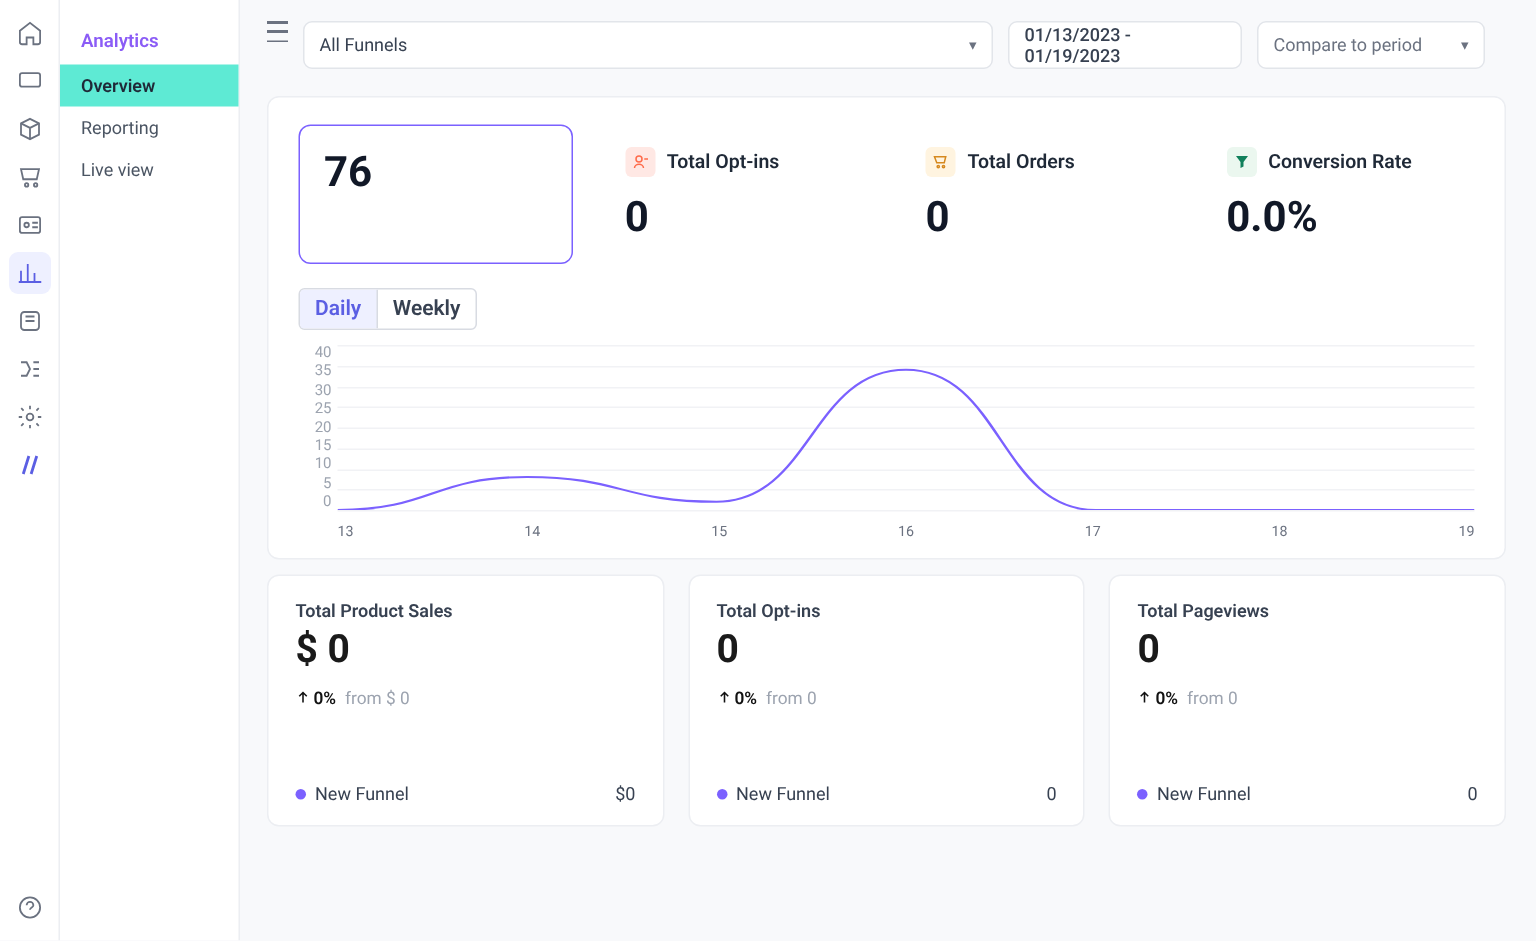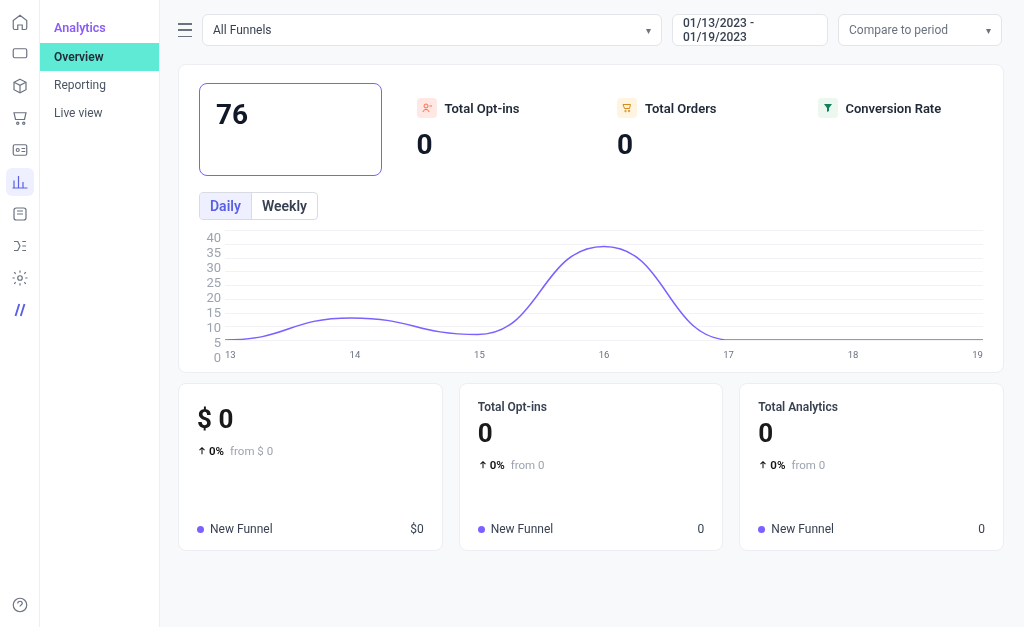--- a/index.html
+++ b/index.html
@@ -7,27 +7,27 @@
   .iconbar { width: 40px; background: #fff; border-right: 1px solid #eceef2; display: flex; flex-direction: column; align-items: center; padding-top: 8px; gap: 4px; }
   .iconbar .ic { width: 28px; height: 28px; display: flex; align-items: center; justify-content: center; border-radius: 6px; cursor: pointer; color: #6b7280; }
   .iconbar .ic.active { background: #eef0ff; color: #5b5fe3; }
   .iconbar .spacer { flex: 1; }
   .iconbar svg { width: 18px; height: 18px; stroke: currentColor; fill: none; stroke-width: 1.6; }
   .sidebar { width: 120px; background: #fff; border-right: 1px solid #eceef2; padding: 12px 0; }
   .sidebar .head { font-size: 12.5px; font-weight: 600; color: #8b5cf6; padding: 8px 14px; }
   .sidebar .item { font-size: 12px; color: #4b5563; padding: 7px 14px; cursor: pointer; }
   .sidebar .item.active { background: #5eead4; color: #1f2937; font-weight: 600; }
   .main { flex: 1; display: flex; flex-direction: column; overflow: auto; }
-  .topbar { display: flex; align-items: center; gap: 10px; padding: 14px 20px 4px 18px; }
+  .topbar { display: flex; gap: 10px; padding: 14px 20px 4px 18px; }
   .ham { width: 14px; height: 14px; color: #6b7280; cursor: pointer; display:flex; flex-direction:column; justify-content:space-between; }
   .ham span{display:block;height:1.5px;background:currentColor;}
   .select { background: #fff; border: 1px solid #e2e5ea; border-radius: 6px; height: 32px; display: flex; align-items: center; padding: 0 10px; font-size: 12px; color: #374151; position: relative; cursor: pointer; }
   .select.funnels { flex: 1; max-width: 460px; }
   .select.date { width: 156px; font-weight: 500; }
-  .select.compare { width: 164px; color: #6b7280; }
+  .select.compare { width: 152px; color: #6b7280; }
   .select .caret { margin-left: auto; font-size: 10px; color: #6b7280; }
   .panel { margin: 14px 20px 10px 18px; background: #fff; border: 1px solid #eceef2; border-radius: 8px; padding: 18px 20px 12px 20px; }
   .stats { display: flex; gap: 18px; margin-bottom: 16px; }
   .stat { flex: 1; padding: 14px 16px; border-radius: 8px; border: 1px solid transparent; }
   .stat.active { border-color: #7b61ff; background:#fff; }
   .stat .row1 { display: flex; align-items: center; gap: 8px; margin-bottom: 10px; }
   .stat .ibox { width: 20px; height: 20px; border-radius: 4px; display: flex; align-items: center; justify-content: center; }
   .stat .ibox.p { background: #f1efff; color:#7b61ff; }
   .stat .ibox.o { background: #ffe8e4; color:#ff6b4a; }
   .stat .ibox.c { background: #fff4e0; color:#d6891f; }
@@ -35,21 +35,21 @@
   .stat .ibox svg{width:12px;height:12px;stroke:currentColor;fill:none;stroke-width:2;}
   .stat .label { font-size: 13px; font-weight: 600; color: #1f2937; }
   .stat .value { font-size: 28px; font-weight: 700; color: #111827; }
   .chart-head { display:flex; align-items:flex-start; justify-content:space-between; }
   .chart-title { font-size: 14px; font-weight: 600; }
   .chart-sub { font-size: 11px; color: #6b7280; margin-top: 2px; }
   .toggle { display: flex; border: 1px solid #d8dbe2; border-radius: 4px; overflow: hidden; }
   .toggle span { padding: 5px 10px; font-size: 14px; font-weight: 600; color: #374151; cursor: pointer; }
   .toggle span.active { background: #eef0ff; color:#5b5fe3; border-right:1px solid #d8dbe2; }
   .chart { position: relative; margin-top: 10px; height: 130px; }
-  .chart .ylabels { position:absolute; left:0; top:0; bottom:20px; width:22px; display:flex; flex-direction:column; justify-content:space-between; text-align:right; font-size:13px; color:#9ca3af; }
+  .chart .ylabels { position:absolute; left:0; top:0; bottom:20px; width:22px; display:flex; flex-direction:column; justify-content:space-between; text-align:right; font-size:10px; color:#9ca3af; }
   .chart .grid { position:absolute; left:26px; right:0; top:0; bottom:20px; background:#fff; }
   .chart .grid .gl { position:absolute; left:0; right:0; border-top:1px solid #f1f2f5; }
   .chart .xl { position:absolute; left:26px; right:0; bottom:0; display:flex; justify-content:space-between; font-size:9.5px; color:#6b7280; }
   .chart svg.line { position:absolute; left:26px; right:0; top:0; bottom:20px; width:calc(100% - 26px); height:110px; }
   .cards { display:flex; gap:16px; margin: 0 20px 18px 18px; }
   .card { flex:1; background:#fff; border:1px solid #eceef2; border-radius:8px; padding:16px 18px 14px 18px; display:flex; flex-direction:column; }
   .card .ct { font-size:12px; font-weight:600; color:#374151; }
   .card .cv { font-size:26px; font-weight:700; margin-top:4px; }
   .card .trend { display:flex; align-items:center; gap:6px; font-size:11.5px; margin-top:10px; }
   .card .trend .pct { font-weight:600; color:#111; display:flex; align-items:center; gap:2px; }
@@ -188,20 +188,21 @@
       </div>
       <div class="stat">
         <div class="row1">
             <div class="ibox r">
               <svg viewBox="0 0 24 24">
                 <path d="M4 4h16l-6 8v6l-4 2v-8z" fill="currentColor" stroke="none"></path>
               </svg>
             </div>
             <div class="label">Conversion Rate</div>
           </div>
+        <div class="value">0.0%</div>
       </div>
     </div>
 
     <div class="chart-head">
       <div class="toggle">
         <span class="active">Daily</span>
         <span>Weekly</span>
       </div>
     </div>
 
@@ -238,20 +239,21 @@
         <span>16</span>
         <span>17</span>
         <span>18</span>
         <span>19</span>
       </div>
     </div>
   </div>
 
   <div class="cards">
     <div class="card">
+      <div class="ct">Total Product Sales</div>
       <div class="cv">$ 0</div>
       <div class="trend">
         <span class="pct">
             <svg viewBox="0 0 24 24">
               <path d="M12 20V4M6 10l6-6 6 6" stroke="currentColor" fill="none" stroke-width="2.5"></path>
             </svg>
             <span>0%</span>
           </span>
         <span class="from">from $ 0</span>
       </div>
@@ -277,21 +279,21 @@
       </div>
       <div class="foot">
           <span class="left">
             <span class="dot"></span>
             <span>New Funnel</span>
           </span>
           <span>0</span>
         </div>
     </div>
     <div class="card">
-      <div class="ct">Total Analytics</div>
+      <div class="ct">Total Pageviews</div>
       <div class="cv">0</div>
       <div class="trend">
         <span class="pct">
             <svg viewBox="0 0 24 24">
               <path d="M12 20V4M6 10l6-6 6 6" stroke="currentColor" fill="none" stroke-width="2.5"></path>
             </svg>
             <span>0%</span>
           </span>
         <span class="from">from 0</span>
       </div>

